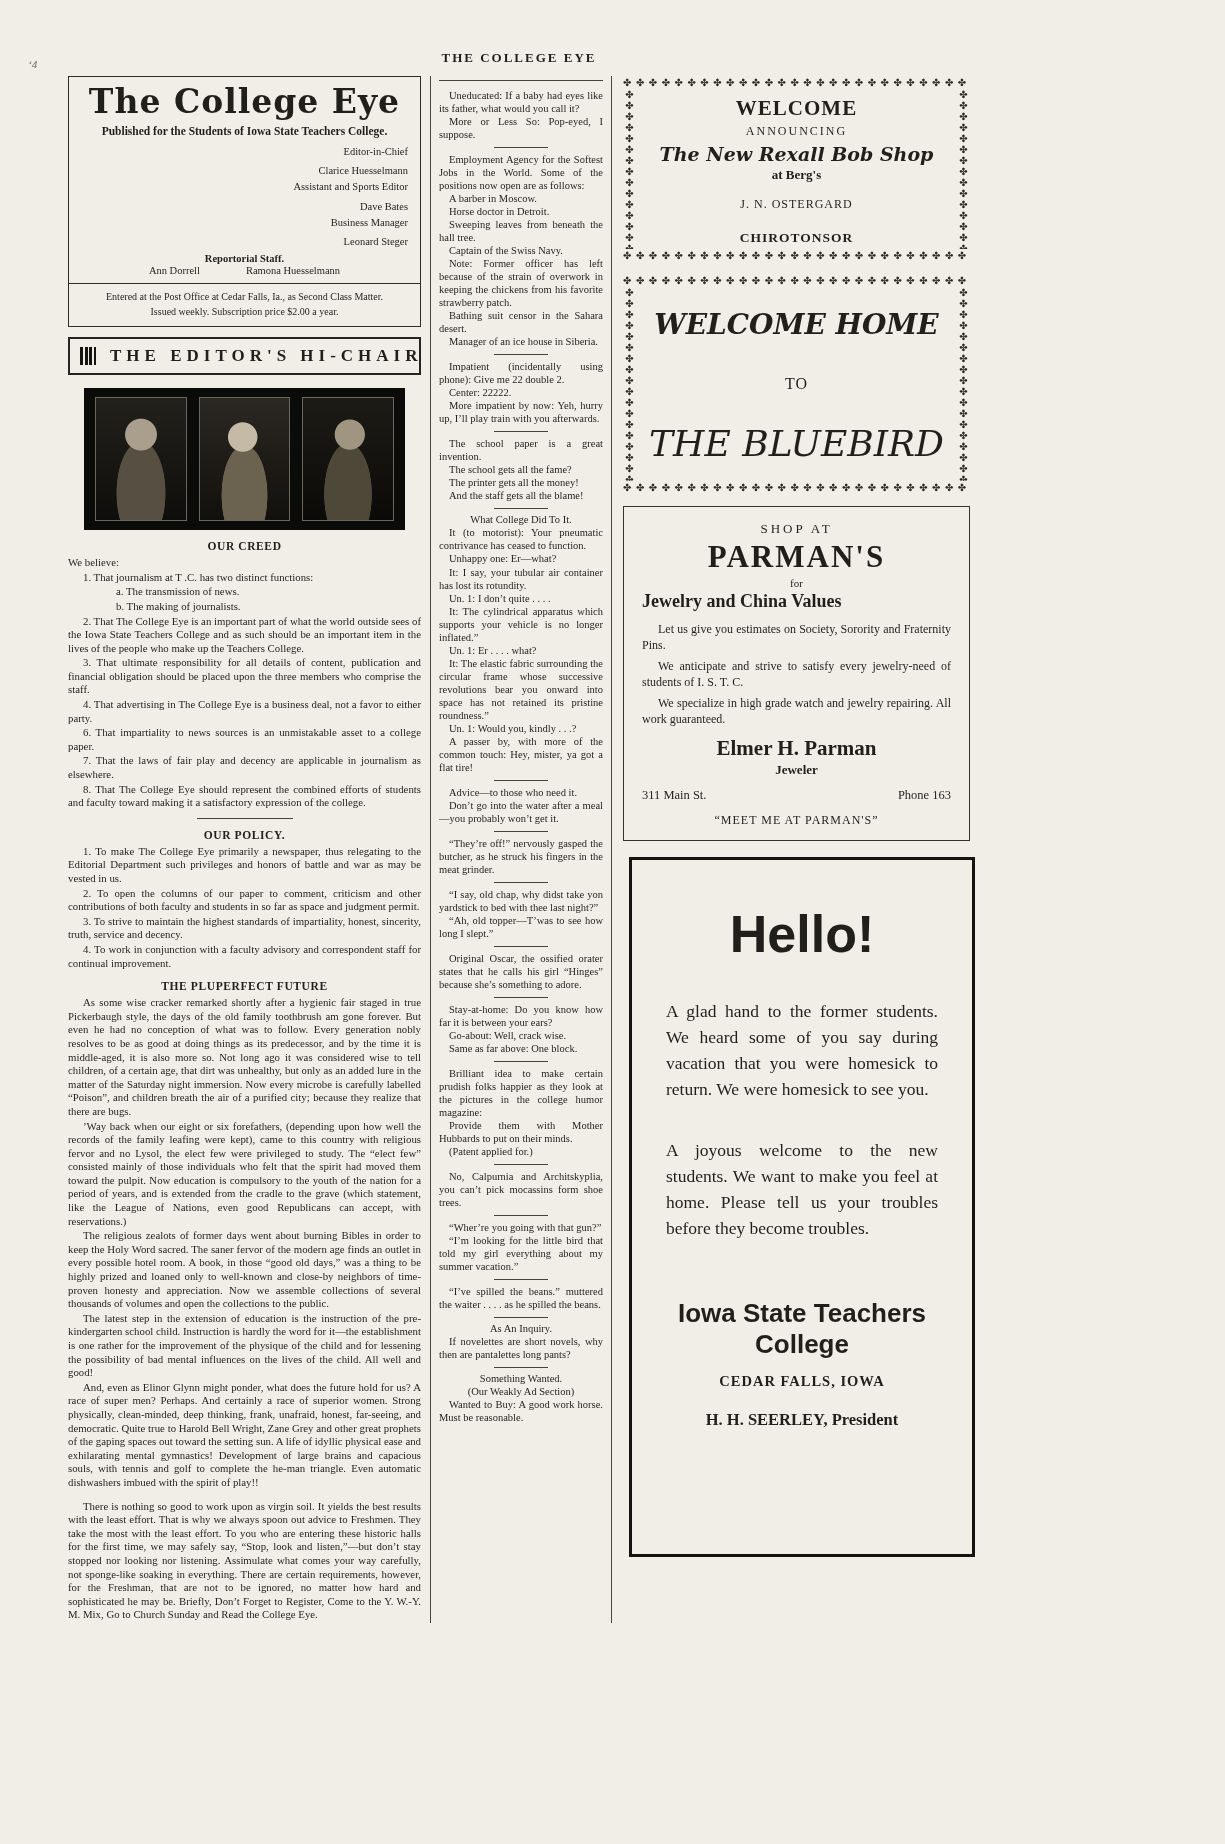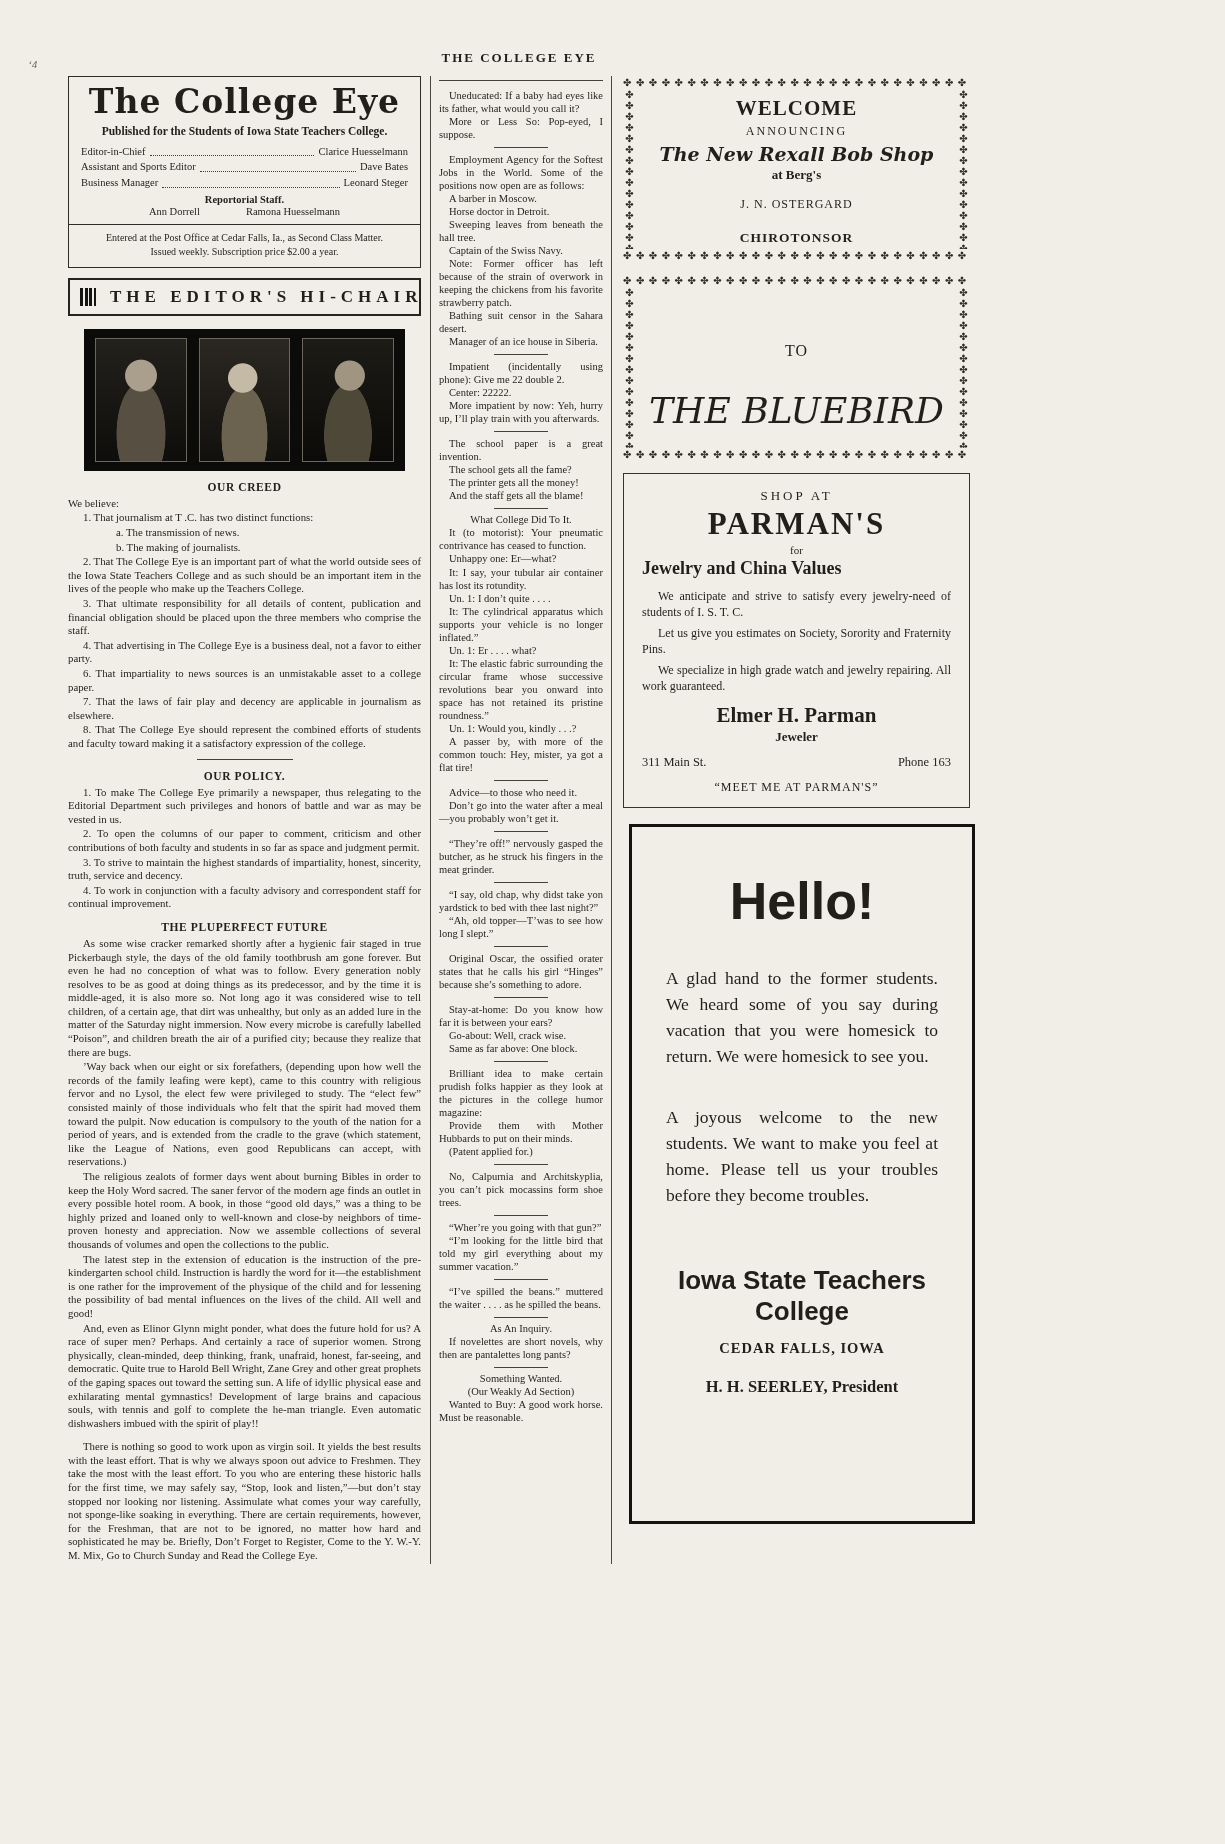--- a/index.html
+++ b/index.html
@@ -16,21 +16,21 @@
   .running-header { text-align:center; font-weight:bold; font-size:13px; letter-spacing:2px; margin-bottom:10px; }
   .cols { display:flex; align-items:stretch; }
   .col-left  { width:362px; padding-right:9px; }
   .col-mid   { width:182px; padding:0 8px; border-left:1px solid #4a473f; border-right:1px solid #4a473f; font-size:10.5px; }
   .col-right { width:358px; padding-left:11px; }
 
   
   .masthead { border:1.5px solid #2f2d26; padding:8px 12px 7px; }
   .mh-title { text-align:center; font-family:"DejaVu Serif", serif; font-weight:bold; font-size:33px; letter-spacing:1px; line-height:1.05; }
   .mh-sub { text-align:center; font-weight:bold; font-size:11.5px; margin:5px 0 7px; }
-  .staff-row { display:flex; align-items:flex-end; font-size:10.5px; line-height:1.5; }
+  .staff-row { display:flex; align-items:flex-end; font-size:10.5px; line-height:1.5;flex-direction:column; }
   .leader { flex:1; border-bottom:1.5px dotted #3f3c34; margin:0 4px 3px; }
   .mh-rep-h { text-align:center; font-weight:bold; font-size:10.5px; margin-top:3px; }
   .mh-rep-names { display:flex; justify-content:center; gap:46px; font-size:10.5px; margin-top:1px; }
   .mh-rule { border-top:1px solid #2f2d26; margin:7px -12px 6px; }
   .mh-fine { text-align:center; font-size:10px; line-height:1.45; }
 
   
   .hichair { border:2px solid #26241e; margin-top:10px; padding:7px 10px; display:flex; align-items:center; }
   .ornament { width:16px; height:18px; flex:0 0 auto;
               background:repeating-linear-gradient(90deg,#16140f 0 3px,#efede7 3px 4.5px); }
@@ -307,32 +307,33 @@
           <div class="rx-title">CHIROTONSOR</div>
         </div>
       </div>
 
       <div class="fancy-ad">
         <div class="fb-h fb-top">✤ ✤ ✤ ✤ ✤ ✤ ✤ ✤ ✤ ✤ ✤ ✤ ✤ ✤ ✤ ✤ ✤ ✤ ✤ ✤ ✤ ✤ ✤ ✤ ✤ ✤ ✤ ✤ ✤ ✤ ✤ ✤ ✤ ✤ ✤ ✤ ✤ ✤ ✤ ✤ </div>
         <div class="fb-h fb-bottom">✤ ✤ ✤ ✤ ✤ ✤ ✤ ✤ ✤ ✤ ✤ ✤ ✤ ✤ ✤ ✤ ✤ ✤ ✤ ✤ ✤ ✤ ✤ ✤ ✤ ✤ ✤ ✤ ✤ ✤ ✤ ✤ ✤ ✤ ✤ ✤ ✤ ✤ ✤ ✤ </div>
         <div class="fb-v fb-left">✤✤✤✤✤✤✤✤✤✤✤✤✤✤✤✤✤✤✤✤✤✤✤✤✤✤✤✤✤✤✤✤✤✤✤✤✤✤✤✤</div>
         <div class="fb-v fb-right">✤✤✤✤✤✤✤✤✤✤✤✤✤✤✤✤✤✤✤✤✤✤✤✤✤✤✤✤✤✤✤✤✤✤✤✤✤✤✤✤</div>
         <div class="bb-inner">
+          <div class="bb-1">WELCOME HOME</div>
           <div class="bb-2">TO</div>
           <div class="bb-3">THE BLUEBIRD</div>
         </div>
       </div>
 
       <div class="ad-parman">
         <div class="pm-shopat">SHOP AT</div>
         <div class="pm-name">PARMAN'S</div>
         <div class="pm-for">for</div>
         <div class="pm-tag">Jewelry and China Values</div>
+        <p class="pm-p">Let us give you estimates on Society, Sorority and Fraternity Pins.</p>
         <p class="pm-p">We anticipate and strive to satisfy every jewelry-need of students of I. S. T. C.</p>
-        <p class="pm-p">Let us give you estimates on Society, Sorority and Fraternity Pins.</p>
         <p class="pm-p">We specialize in high grade watch and jewelry repairing. All work guaranteed.</p>
         <div class="pm-owner">Elmer H. Parman</div>
         <div class="pm-jeweler">Jeweler</div>
         <div class="pm-addr">
           <span>311 Main St.</span>
           <span>Phone 163</span>
         </div>
         <div class="pm-slogan">“MEET ME AT PARMAN'S”</div>
       </div>
 

